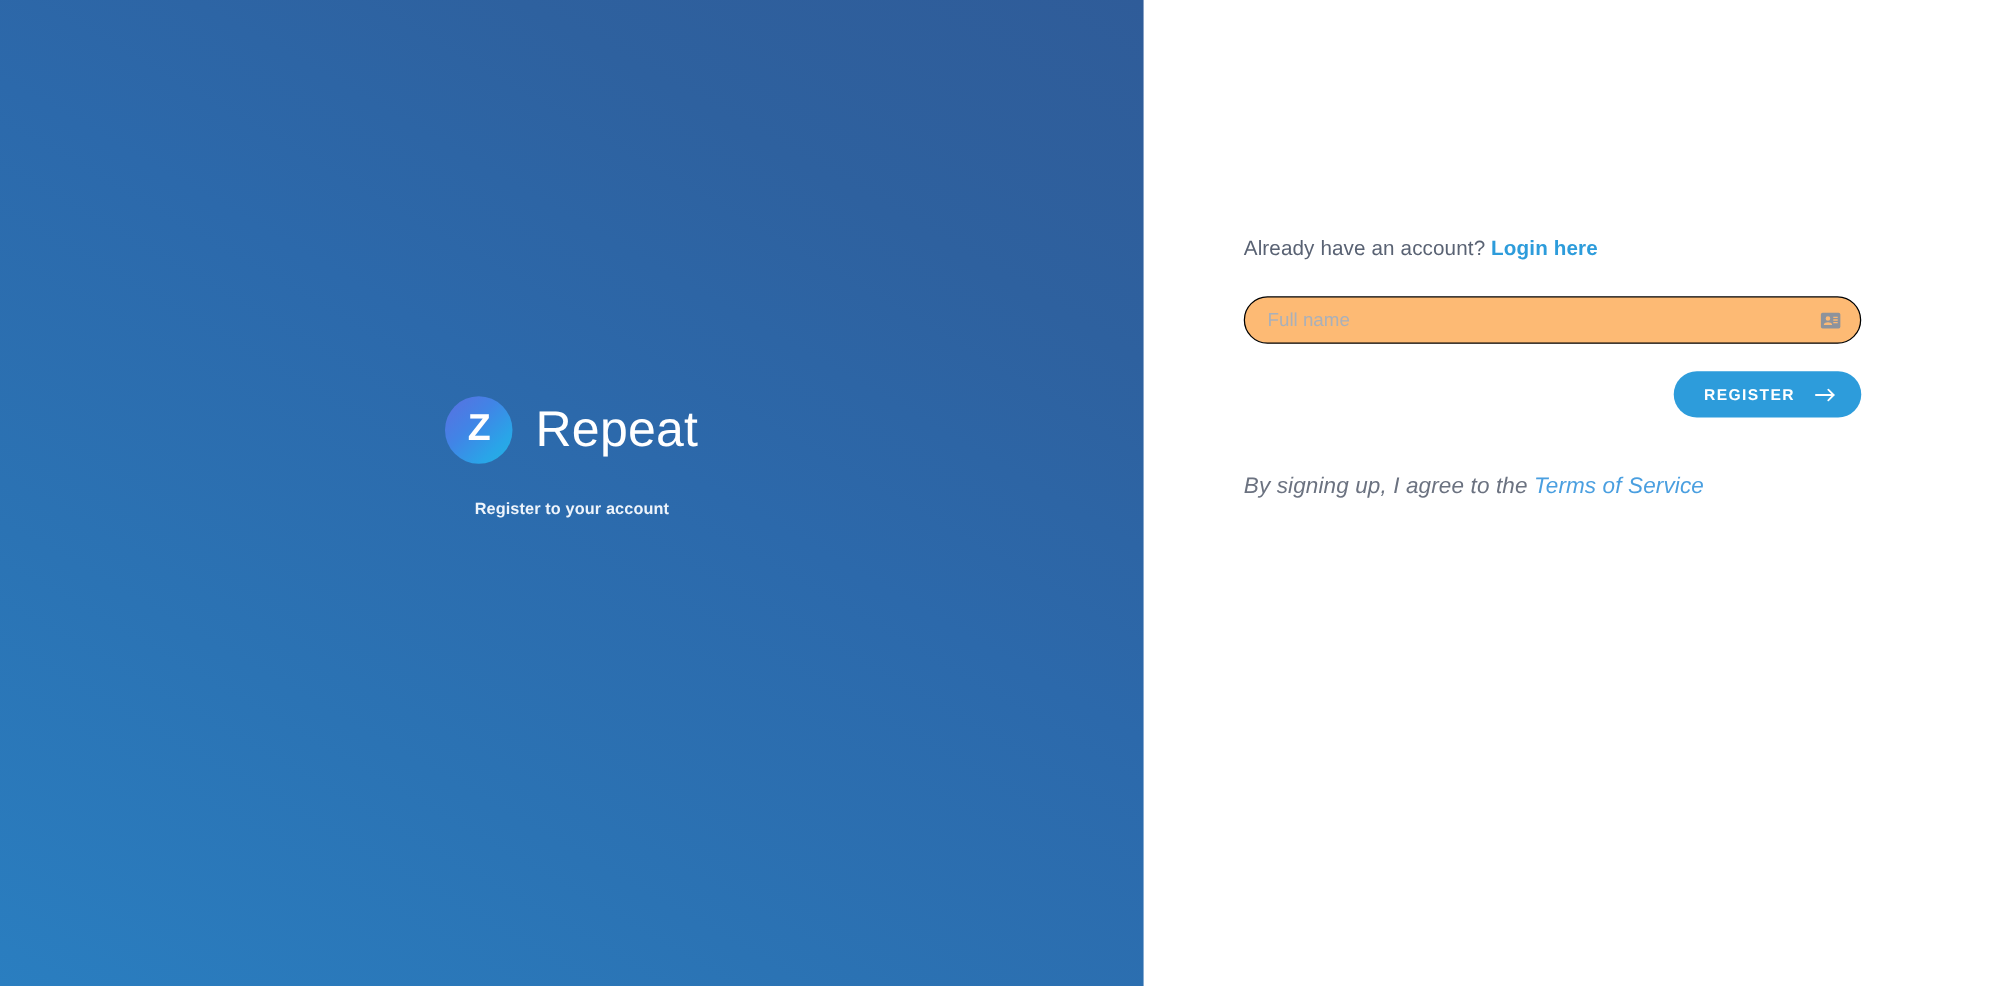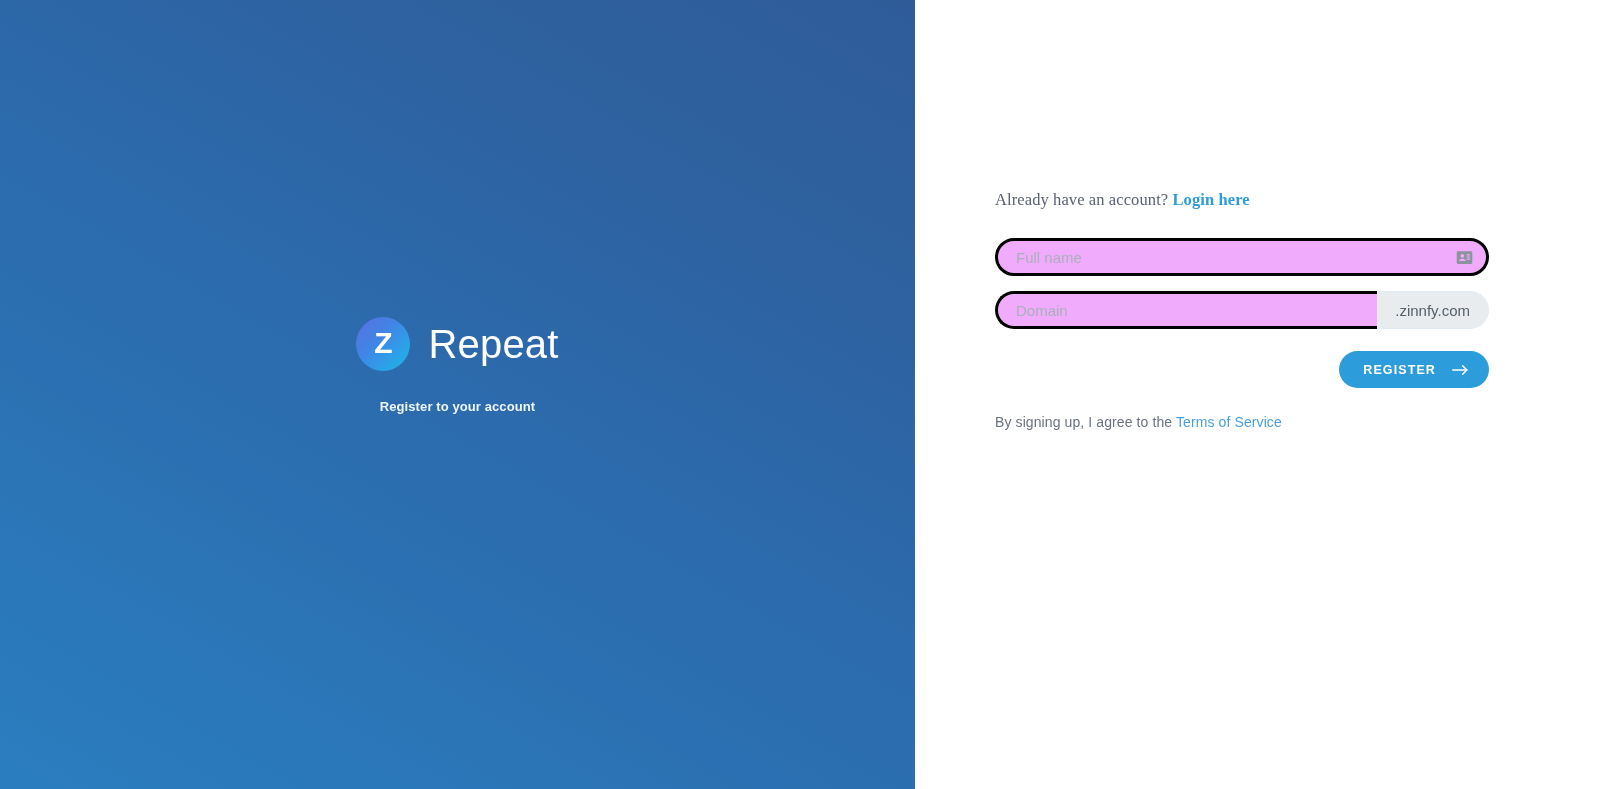--- a/index.html
+++ b/index.html
@@ -96,21 +96,20 @@
     top: 190px;
     width: 494px;
   }
 
   .account-line {
     font-size: 16.5px;
     color: #596273;
     letter-spacing: 0.1px;
     margin-bottom: 28px;
     white-space: nowrap;
-    font-family: Liberation Serif, serif;
   }
 
   .account-line .login-link {
     color: #2d9cdb;
     font-weight: bold;
     text-decoration: none;
     cursor: pointer;
   }
 
   .field {
@@ -118,23 +117,23 @@
     width: 494px;
     height: 38px;
     margin-bottom: 15px;
     display: flex;
     align-items: stretch;
   }
 
   .field-input {
     flex: 1 1 auto;
     height: 38px;
-    border: 3px solid #000000;
+    border: 1px solid #000000;
     border-radius: 19px;
-    background: #f0abfc;
+    background: #fdba74;
     padding: 0 44px 0 18px;
     font-family: "Liberation Sans", sans-serif;
     font-size: 15px;
     color: #4a5260;
     outline: none;
   }
 
   .field-input::placeholder {
     color: #a9b0ba;
     font-size: 15px;
@@ -204,25 +203,26 @@
 
   .register-btn .arrow {
     display: inline-flex;
     align-items: center;
     line-height: 1;
   }
 
   .register-btn .arrow svg { display: block; }
 
   .terms-line {
-    margin-top: 26px;
-    font-size: 14px;
+    margin-top: 44px;
+    font-size: 18px;
     color: #6b7280;
     letter-spacing: 0.1px;
     white-space: nowrap;
+    font-style: italic;
   }
 
   .terms-line .terms-link {
     color: #4a9fe0;
     text-decoration: none;
     cursor: pointer;
   }
 </style>
 </head>
 <body>
@@ -255,24 +255,20 @@
       <div class="field">
         <input class="field-input" type="text" placeholder="Full name" style="">
         <span class="field-icon">
           <svg width="17" height="17" viewBox="0 0 24 24" fill="currentColor" aria-hidden="true">
             <path d="M21 3H3a2 2 0 0 0-2 2v14a2 2 0 0 0 2 2h18a2 2 0 0 0 2-2V5a2 2 0 0 0-2-2zm-12 4a2.6 2.6 0 1 1 0 5.2A2.6 2.6 0 0 1 9 7zm4.6 10H4.4v-.9c0-1.5 3-2.3 4.6-2.3s4.6.8 4.6 2.3v.9zM20 15h-5v-1.5h5V15zm0-3h-5v-1.5h5V12zm0-3h-5V7.5h5V9z"></path>
           </svg>
         </span>
       </div>
 
 
-      <div class="field field-domain">
-        <input class="field-input" type="text" placeholder="Domain" style="">
-        <span class="domain-addon">.zinnfy.com</span>
-      </div>
 
 
 
       <div class="action-row">
         <button class="register-btn" type="button">
           <span>REGISTER</span>
           <span class="arrow">
             <svg width="17" height="12" viewBox="0 0 24 16" fill="none" stroke="currentColor" stroke-width="2" stroke-linecap="round" stroke-linejoin="round" aria-hidden="true">
               <line x1="1" y1="8" x2="21" y2="8"></line>
               <polyline points="15,2 21,8 15,14"></polyline>

